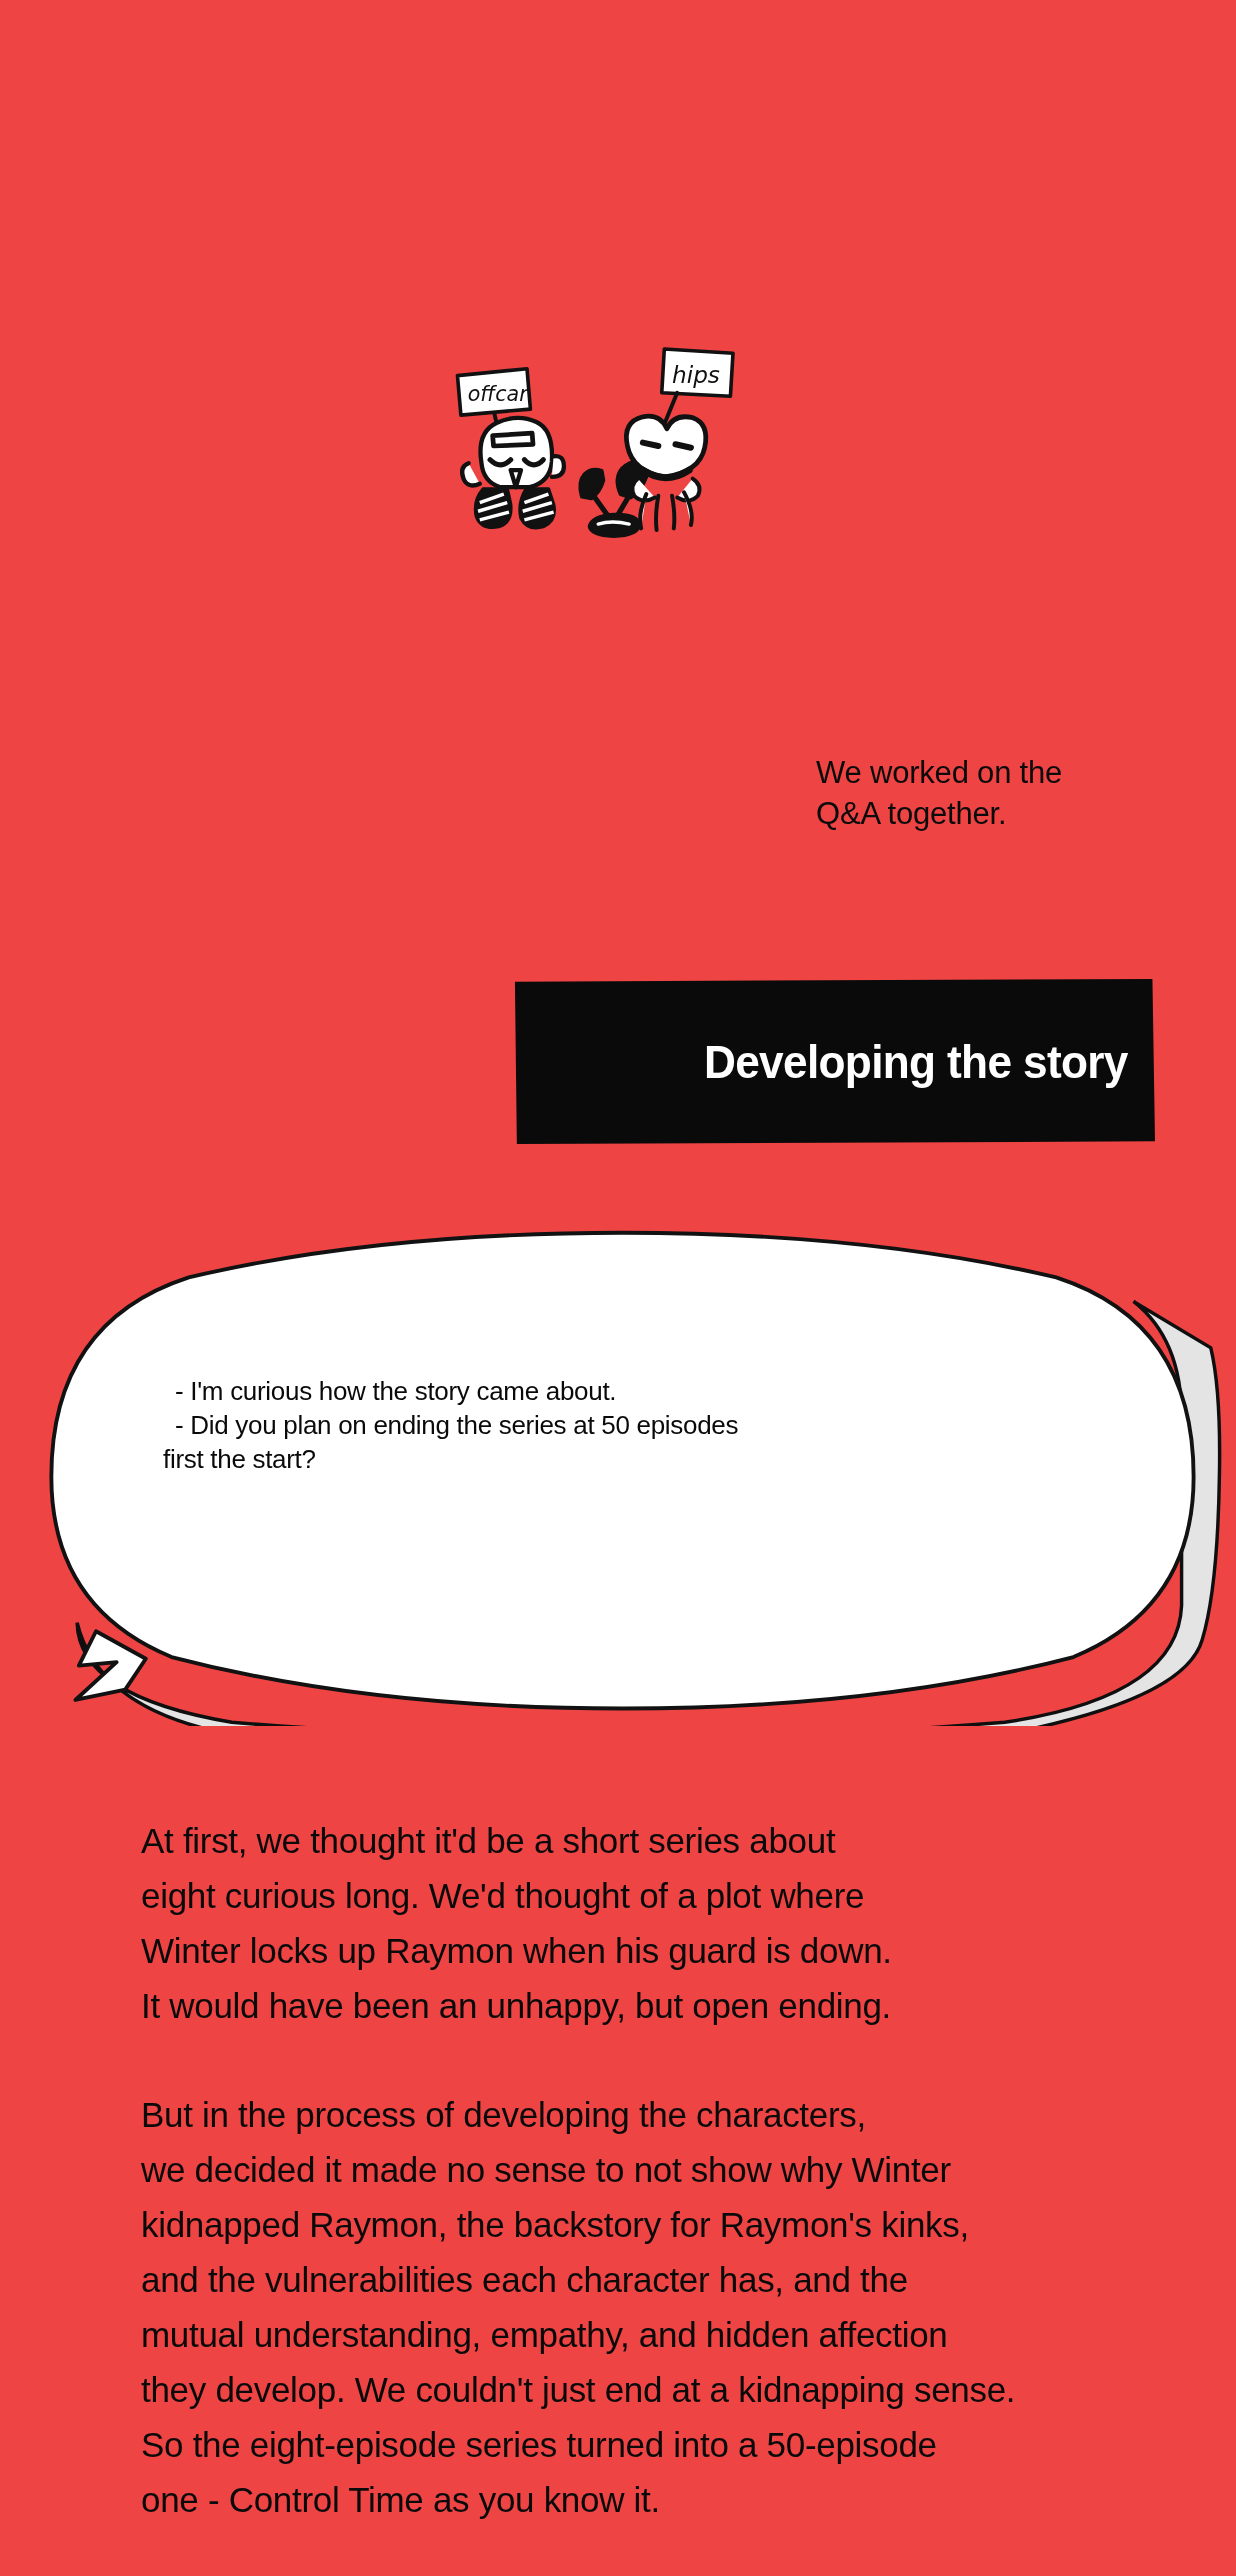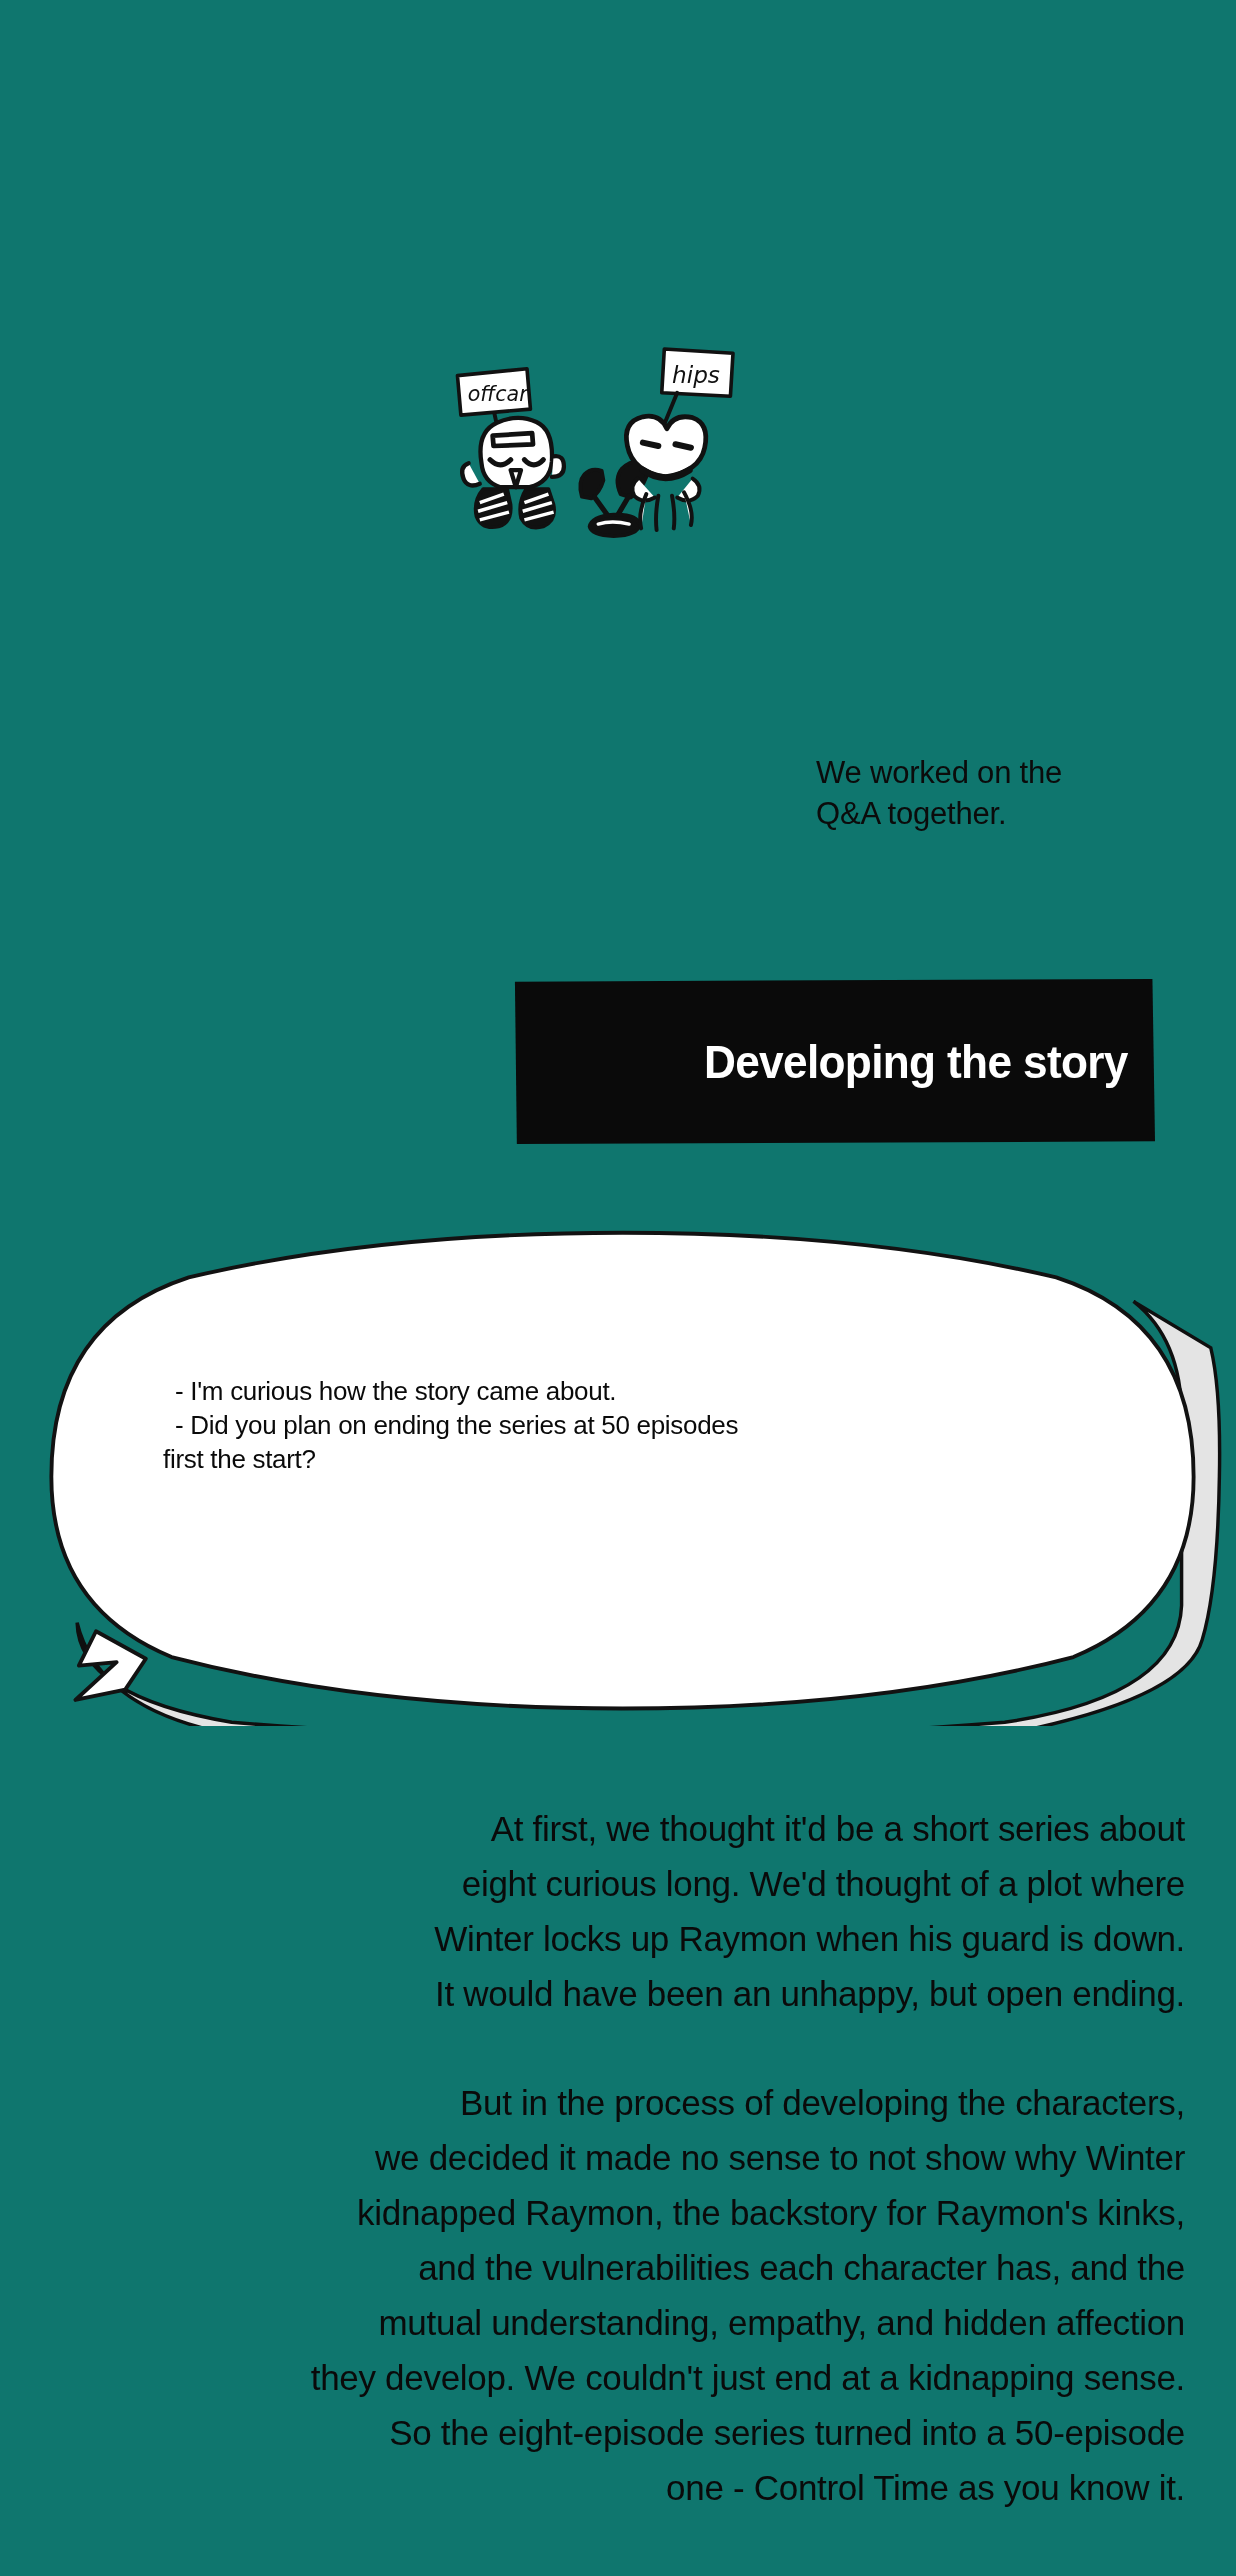--- a/index.html
+++ b/index.html
@@ -2,21 +2,21 @@
 <html style="font-size:13.7px"><head>
 <meta charset="utf-8">
 <style>
   html,body{margin:0;padding:0;background:#ffffff;}
   body{
     width:1236px;height:2576px;position:relative;overflow:hidden;
     font-family:"Liberation Sans","DejaVu Sans",sans-serif;
     color:#000000;
     -webkit-font-smoothing:antialiased;
   }
-  .page{position:absolute;inset:0;background:#0f766e;}
+  .page{position:absolute;inset:0;background:#ef4444;}
 
   
   #intro-strip{position:absolute;left:0;top:343px;width:1236px;height:215px;}
   #doodle-canvas{position:absolute;left:447px;top:0;width:378px;height:206px;}
   #intro-caption{
     position:absolute;left:816px;top:410px;width:378px;
     font-size:31px;line-height:1.32;font-weight:400;letter-spacing:-0.2px;
     color:#0b0b0b;
   }
   #intro-caption .ln{display:block;white-space:pre;}
@@ -59,21 +59,21 @@
     color:#0a0a0a;
   }
   #question-text .ln{display:block;white-space:pre;}
   #question-text .ln.hang{padding-left:12px;}
 
   
   #answer-body{
     position:absolute;left:129px;top:1801px;width:1056px;
     font-size:35px;line-height:55px;letter-spacing:-0.3px;color:#0a0a0a;
   }
-  #answer-body p{margin:0;text-align:right;}
+  #answer-body p{margin:12px;}
   #answer-body p + p{margin-top:54px;}
   #answer-body .ln{display:block;white-space:pre;}
 </style>
 </head>
 <body>
 
 <div class="page">
 
   <div id="intro-strip">
 

